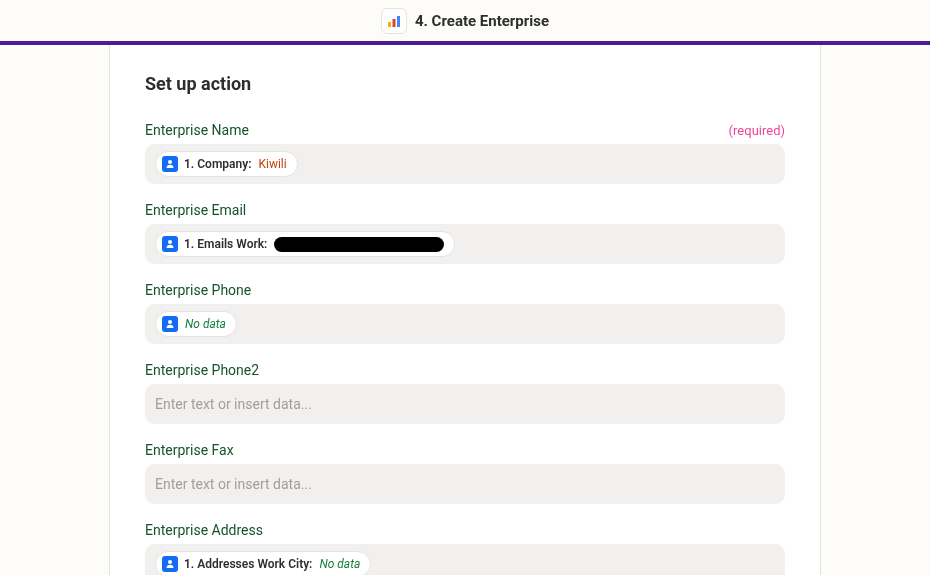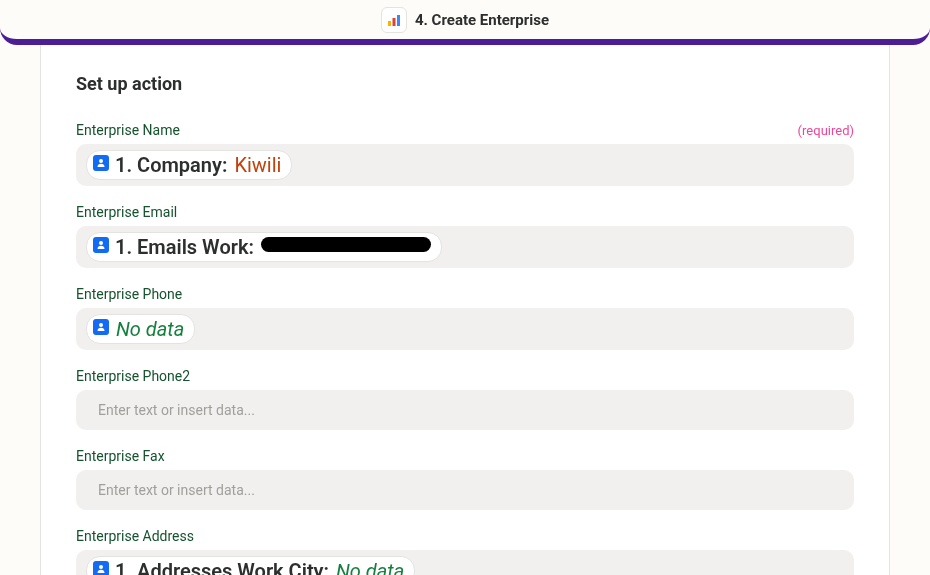--- a/index.html
+++ b/index.html
@@ -1,30 +1,30 @@
 <!DOCTYPE html>
 <html><head>
   <meta charset="utf-8">
   <style>
     * { margin:0; padding:0; box-sizing:border-box; font-family:-apple-system,BlinkMacSystemFont,"Segoe UI",Roboto,sans-serif; }
     body { background:#fdfcf9; width:930px; height:575px; overflow:hidden; }
-    .header-bar { height:45px; border-bottom:6px solid #4c1d95; display:flex; align-items:center; justify-content:center; background:#fdfcf9;border-radius:17px; }
+    .header-bar { height:45px; border-bottom:4px solid #4c1d95; display:flex; align-items:center; justify-content:center; background:#fdfcf9; }
     .step-pill { display:flex; align-items:center; gap:8px; }
     .step-icon { width:26px; height:26px; background:#fff; border:1px solid #e3e3e0; border-radius:6px; display:flex; align-items:center; justify-content:center; }
     .step-title { font-weight:700; font-size:15px; color:#2d2e2e; }
     .workspace { position:relative; padding:0 30px; height:calc(100% - 45px); display:flex; justify-content:center; }
-    .panel { width:850px; background:#fff; border-left:1px solid #e3e3e0; border-right:1px solid #e3e3e0; padding:28px 35px 0 35px; overflow:hidden; height:100%; }
+    .panel { width:712px; background:#fff; border-left:1px solid #e3e3e0; border-right:1px solid #e3e3e0; padding:28px 35px 0 35px; overflow:hidden; height:100%; }
     .section-title { font-weight:700; font-size:18px; color:#2d2e2e; margin-bottom:28px; }
     .field-group { margin-bottom:18px; }
     .label-row { display:flex; justify-content:space-between; align-items:baseline; margin-bottom:6px; }
     .field-label { font-size:14px; color:#14532d; }
     .req { font-size:13px; color:#ec4899; }
     .field-input { background:#f1f0ef; border-radius:10px; min-height:40px; padding:6px 10px; display:flex; align-items:center; }
-    .field-input.empty { padding:10px 22px; color:#a09f9c; font-size:14px; }
-    .value-chip { background:#fff; border:1px solid #e3e3e0; border-radius:14px; padding:4px 10px 4px 6px; display:inline-flex; align-items:flex-start; gap:6px; font-size:20px; color:#2d2e2e; font-weight:600; line-height:1; }
+    .field-input.empty { padding:10px 10px; color:#a09f9c; font-size:14px; }
+    .value-chip { background:#fff; border:1px solid #e3e3e0; border-radius:14px; padding:4px 10px 4px 6px; display:inline-flex; align-items:center; gap:6px; font-size:12px; color:#2d2e2e; font-weight:600; line-height:1; }
     .chip-icon { width:16px; height:16px; background:#136bf5; border-radius:3px; display:inline-flex; align-items:center; justify-content:center; flex-shrink:0; }
     .chip-icon svg { display:block; }
     .chip-val { font-weight:400; color:#c2410c; margin-left:1px; }
     .chip-nodata { font-weight:400; font-style:italic; color:#15803d; margin-left:1px; }
     .redact { display:inline-block; width:170px; height:15px; background:#000; border-radius:8px; vertical-align:middle; margin-left:1px; }
   </style>
 </head>
 <body>
 
 <div class="header-bar">

